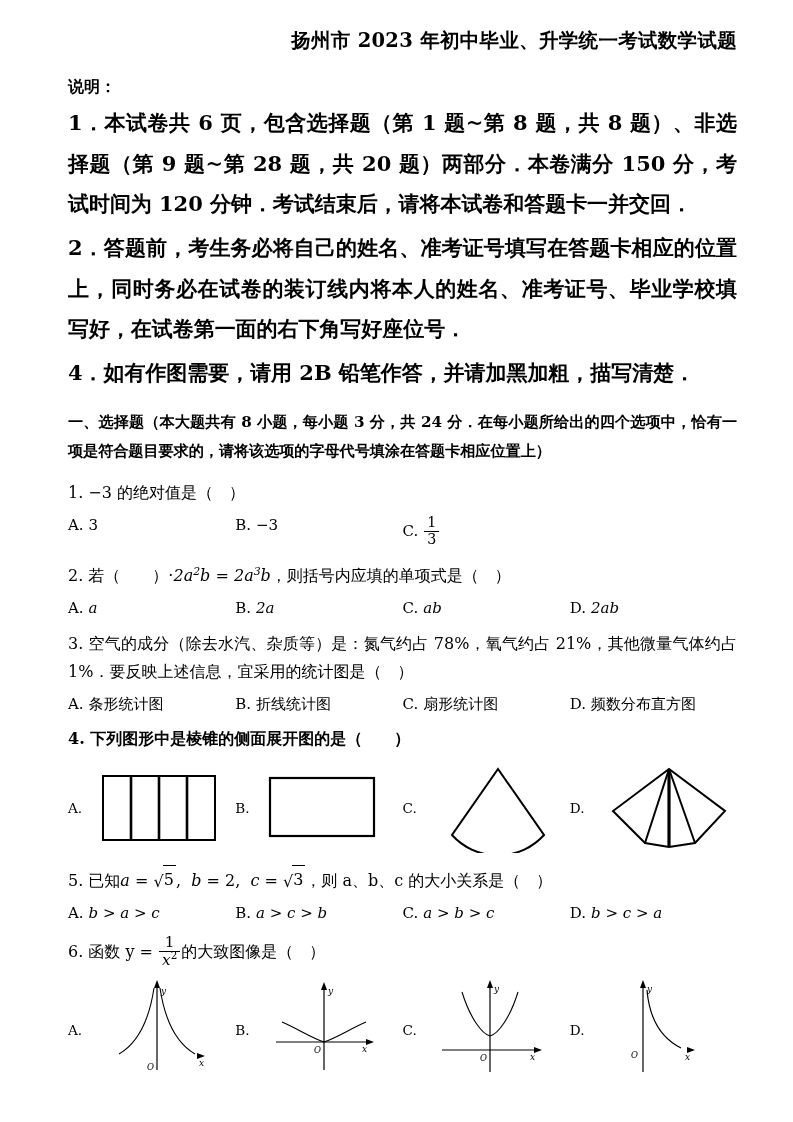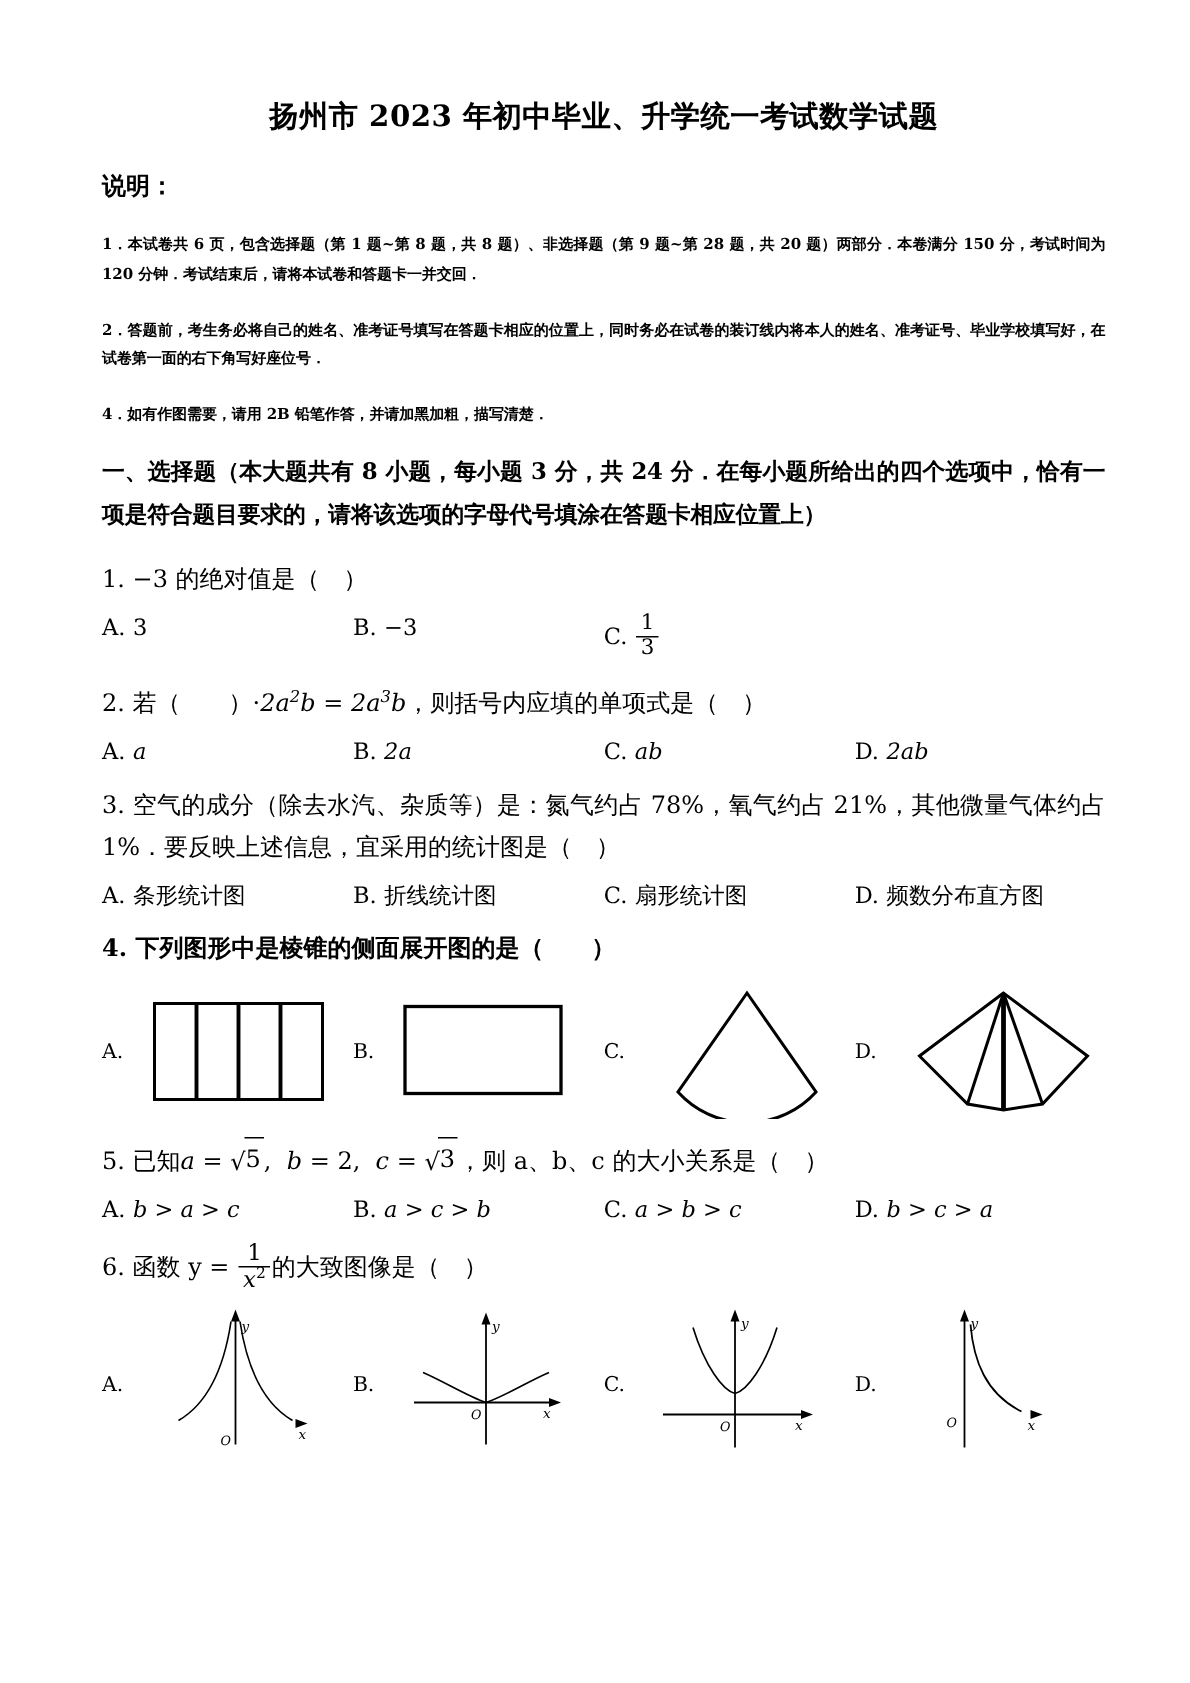--- a/index.html
+++ b/index.html
@@ -16,40 +16,40 @@
     overflow: hidden;
   }
   .page {
     width: 793px;
     height: 1122px;
     box-sizing: border-box;
     padding: 0 56px 0 68px;
     position: relative;
   }
   .doc-title {
-    text-align: center;
+    text-align: right;
     font-size: 19.5px;
     font-weight: bold;
     letter-spacing: 0.3px;
-    margin-top: 65px;
+    margin-top: 28px;
     margin-bottom: 0;
     line-height: 1.3;
   }
   .notice-label {
     font-size: 16px;
     font-weight: bold;
     margin-top: 22px;
     line-height: 1.5;
   }
   .notice-item {
-    font-size: 10px;
+    font-size: 21px;
     font-weight: bold;
     line-height: 1.92;
     text-align: justify;
-    margin-top: 18px;
+    margin-top: 4px;
     letter-spacing: -0.05px;
   }
   .section-head {
     font-size: 15.2px;
     font-weight: bold;
     line-height: 1.92;
     margin-top: 14px;
     text-align: justify;
     letter-spacing: -0.1px;
   }

